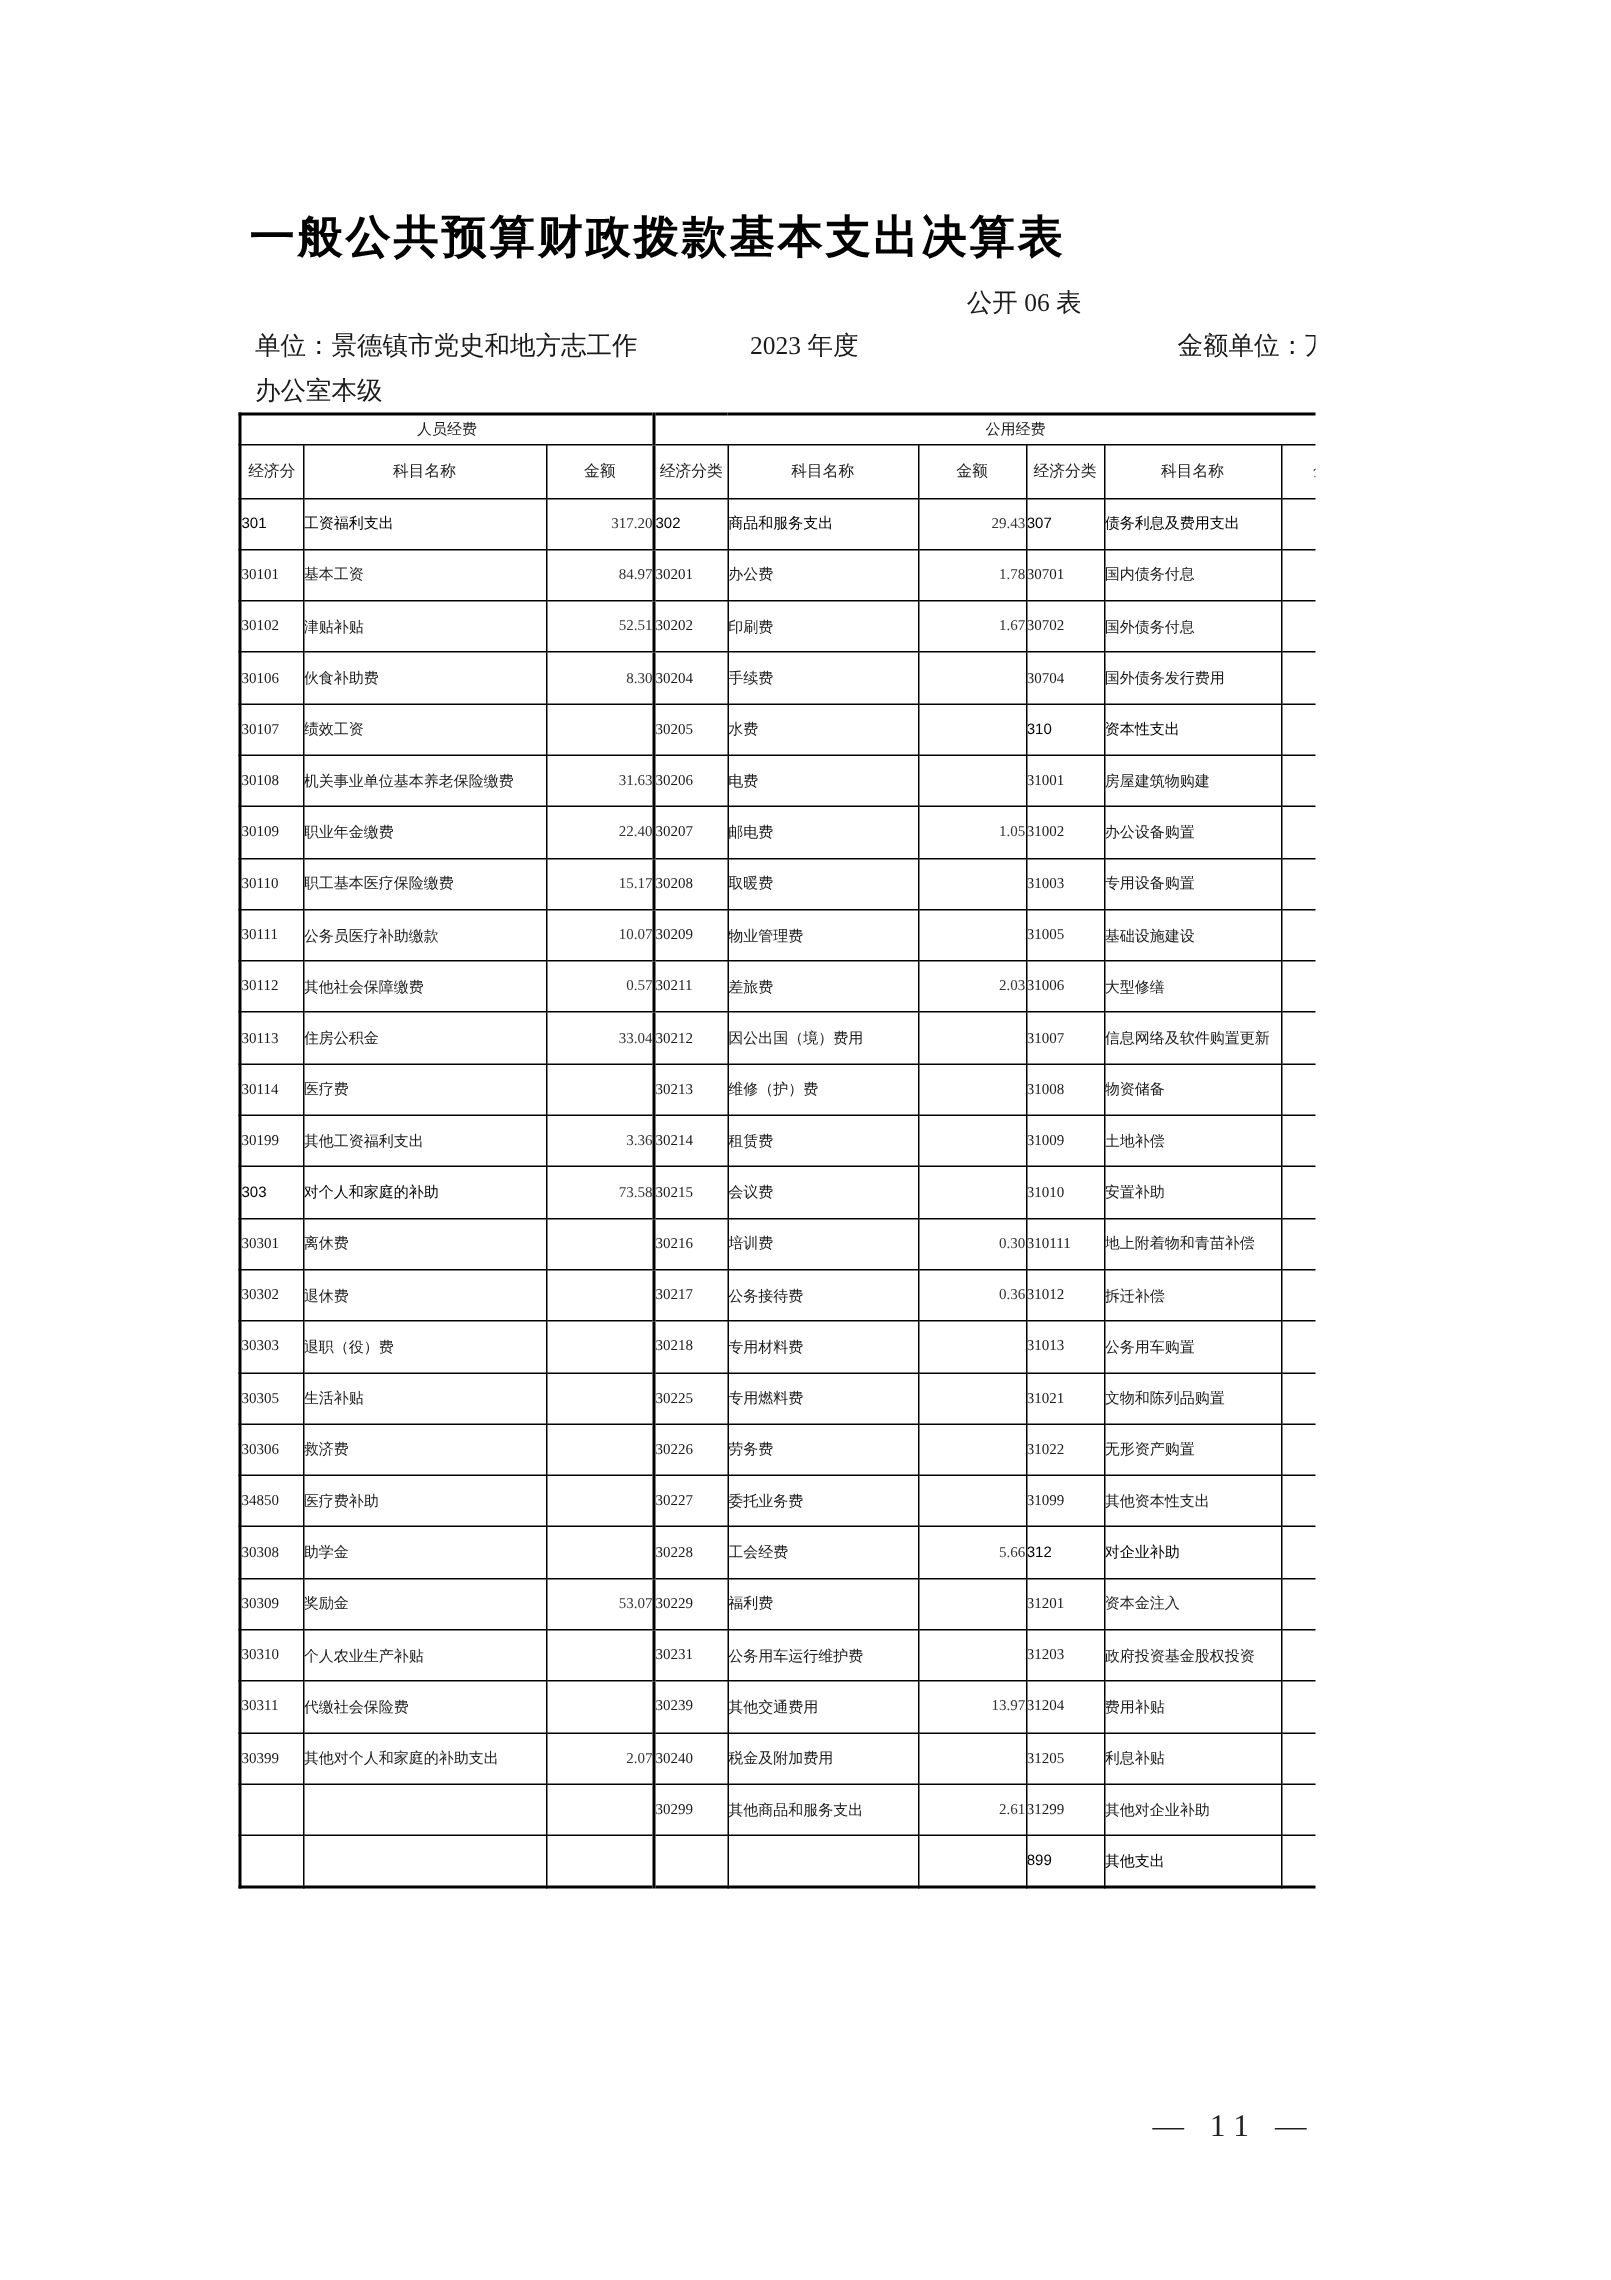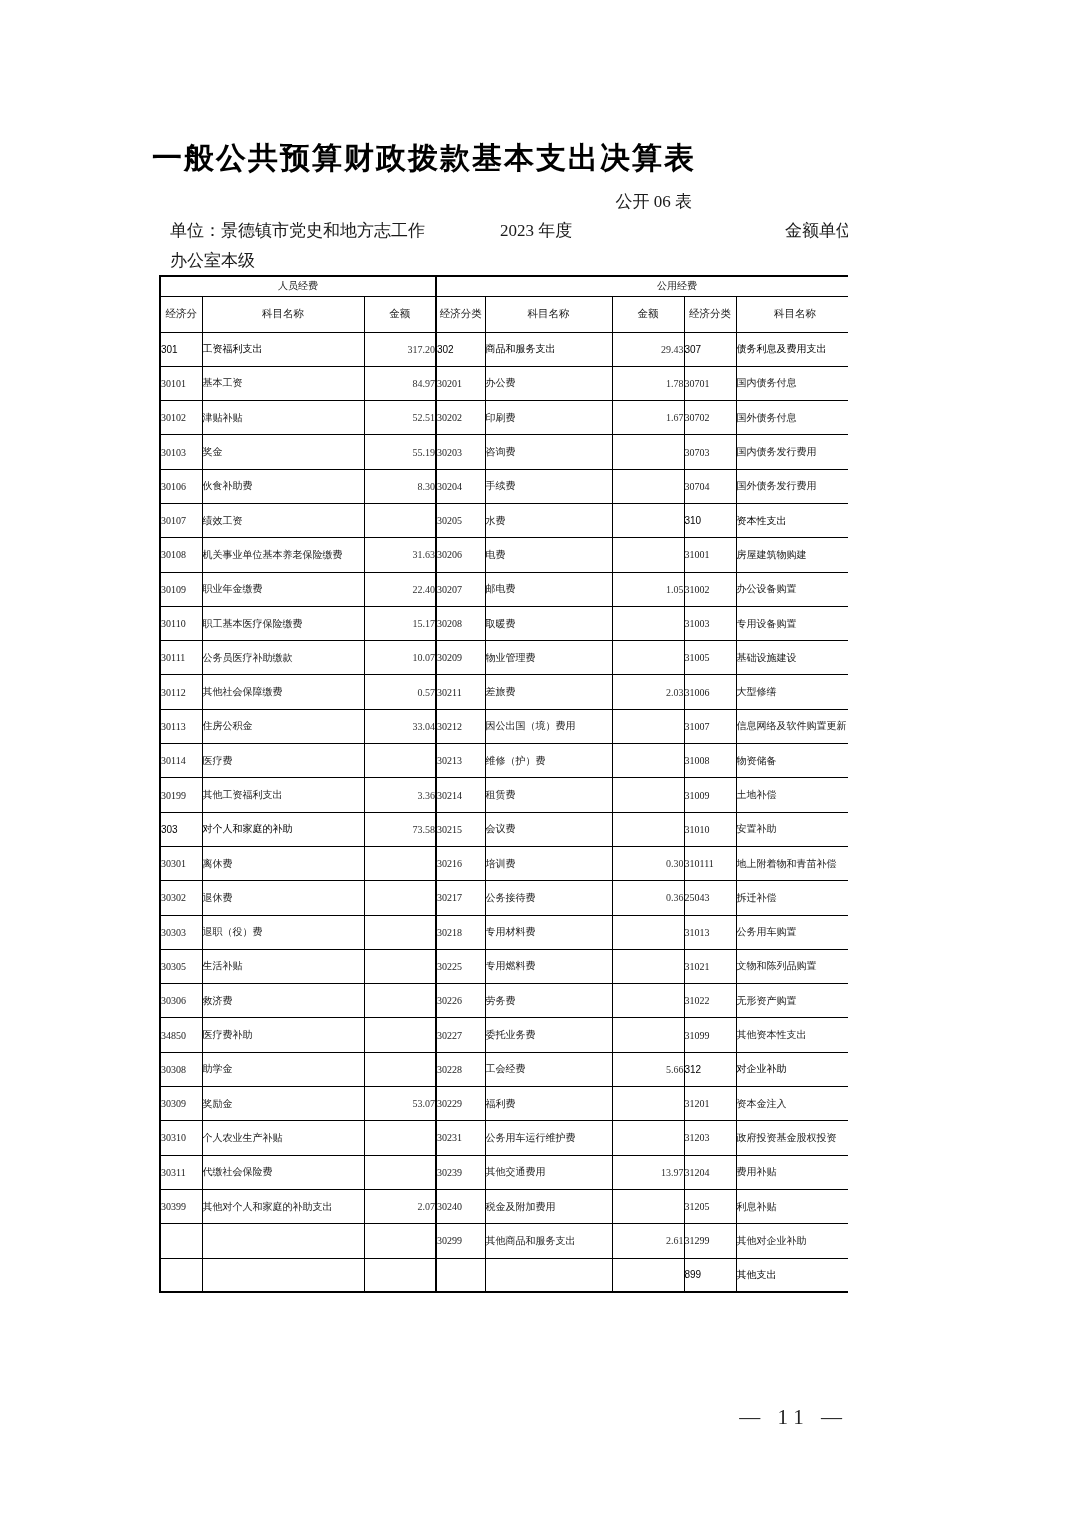--- a/index.html
+++ b/index.html
@@ -3,20 +3,21 @@
 <meta charset="utf-8">
 <style>
   html,body{margin:0;padding:0;background:#ffffff;}
   .page{
     position:relative;
     width:848px;height:1520px;
     background:#ffffff;
     font-family:"Liberation Serif","DejaVu Serif",serif;
     color:#1a1a1a;
     overflow:hidden;
+    padding-left:29px;
   }
   .title{
     position:absolute;top:138px;left:0;width:100%;
     text-align:center;
     font-family:"Liberation Sans","DejaVu Sans",sans-serif;
     font-weight:bold;
     font-size:30px;
     letter-spacing:2px;
     color:#000;
   }
@@ -146,31 +147,20 @@
           <td class="name">津贴补贴</td>
           <td class="amt">52.51</td>
           <td class="code sec-div">30202</td>
           <td class="name">印刷费</td>
           <td class="amt">1.67</td>
           <td class="code">30702</td>
           <td class="name">国外债务付息</td>
           <td class="amt"></td>
         </tr>
         <tr class="data-row">
-          <td class="code">30103</td>
-          <td class="name">奖金</td>
-          <td class="amt">55.19</td>
-          <td class="code sec-div">30203</td>
-          <td class="name">咨询费</td>
-          <td class="amt"></td>
-          <td class="code">30703</td>
-          <td class="name">国内债务发行费用</td>
-          <td class="amt"></td>
-        </tr>
-        <tr class="data-row">
           <td class="code">30106</td>
           <td class="name">伙食补助费</td>
           <td class="amt">8.30</td>
           <td class="code sec-div">30204</td>
           <td class="name">手续费</td>
           <td class="amt"></td>
           <td class="code">30704</td>
           <td class="name">国外债务发行费用</td>
           <td class="amt"></td>
         </tr>
@@ -295,21 +285,21 @@
           <td class="name">地上附着物和青苗补偿</td>
           <td class="amt"></td>
         </tr>
         <tr class="data-row">
           <td class="code">30302</td>
           <td class="name">退休费</td>
           <td class="amt"></td>
           <td class="code sec-div">30217</td>
           <td class="name">公务接待费</td>
           <td class="amt">0.36</td>
-          <td class="code">25043</td>
+          <td class="code">31012</td>
           <td class="name">拆迁补偿</td>
           <td class="amt"></td>
         </tr>
         <tr class="data-row">
           <td class="code">30303</td>
           <td class="name">退职（役）费</td>
           <td class="amt"></td>
           <td class="code sec-div">30218</td>
           <td class="name">专用材料费</td>
           <td class="amt"></td>

